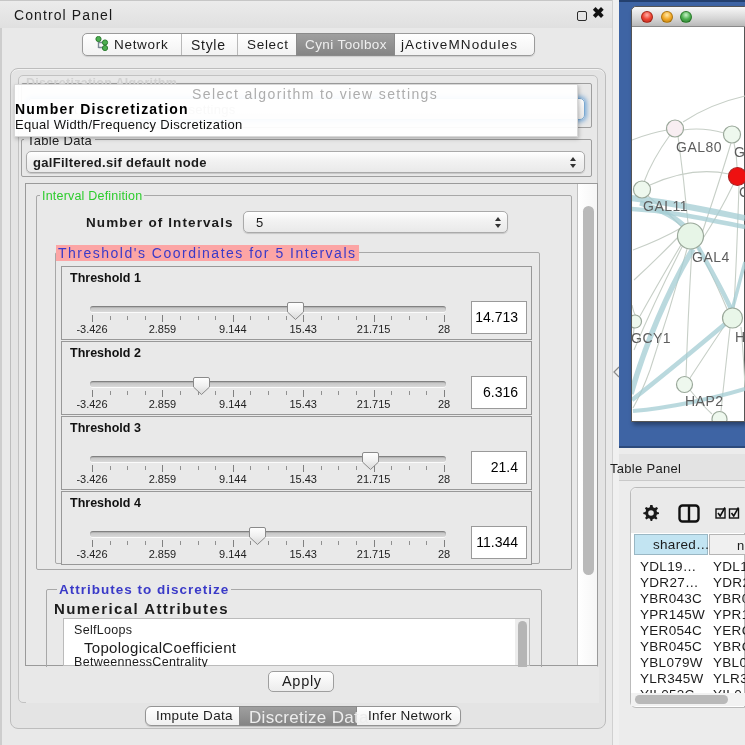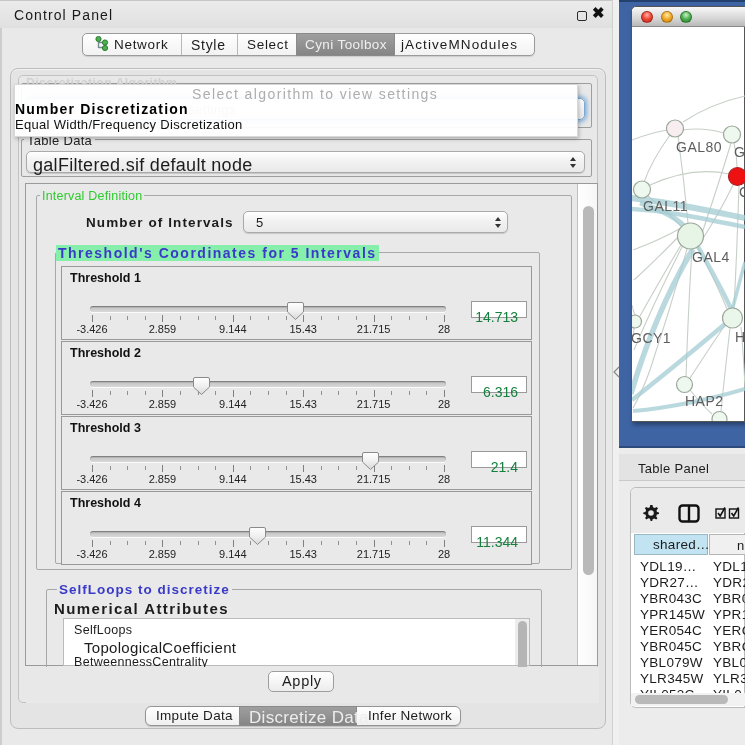--- a/index.html
+++ b/index.html
@@ -11,22 +11,22 @@
 .combo{position:absolute;border:1px solid #aaa;border-radius:5px;
  background:linear-gradient(#ffffff,#f2f2f2 45%,#e9e9e9);box-shadow:0 1px 1px rgba(0,0,0,0.15);}
 .carets{position:absolute;width:0;height:0;border-left:3.5px solid transparent;border-right:3.5px solid transparent;}
 .thpanel{position:absolute;left:61px;width:471px;height:74px;border:1px solid #989898;background:#e9e9e9;}
 .tick-min{position:absolute;left:30px;top:49px;width:354px;height:4px;
  background:repeating-linear-gradient(90deg,#909090 0 1px,transparent 1px 17.6px);}
 .tick-maj{position:absolute;top:48px;width:1px;height:7px;background:#808080;}
 .slider-track{position:absolute;left:28px;top:39px;width:356px;height:6px;border-radius:3px;
  background:linear-gradient(#9d9d9d,#c9c9c9 40%,#d9d9d9);box-shadow:inset 0 1px 1px rgba(0,0,0,0.25),0 1px 0 rgba(255,255,255,0.8);}
 .sl-lab{position:absolute;top:56px;font-size:11px;color:#232323;transform:translateX(-50%);}
-.valbox{position:absolute;left:409px;top:34px;width:56px;height:17px;background:#fff;border:1px solid #9a9a9a;
- font-size:14px;color:#15803d;text-align:right;line-height:31px;padding-right:8px;}
+.valbox{position:absolute;left:409px;top:34px;width:56px;height:33px;background:#fff;border:1px solid #9a9a9a;
+ font-size:14px;color:#000000;text-align:right;line-height:31px;padding-right:8px;}
 .thumb{position:absolute;top:34px;width:19px;height:20px;}
 .thtitle{position:absolute;left:8px;top:4px;font-size:12.5px;font-weight:bold;color:#111;}
 </style>
 </head>
 <body>
 
 <div class="abs" style="left:0;top:0;width:612px;height:745px;background:#e9e9e9;border-left:2px solid #cdcdcd;box-sizing:border-box;"></div>
 <div class="abs" style="left:0;top:0;width:612px;height:28px;background:linear-gradient(#ebebeb,#e0e0e0);border-top:1px solid #c6c6c6;"></div>
 <div class="txt" style="left:14px;top:7px;font-size:14px;color:#1a1a1a;letter-spacing:1.1px;">Control Panel</div>
 
@@ -56,39 +56,39 @@
 
 <div class="groupbox" style="left:21px;top:83px;width:571px;height:45px;"></div>
 <div class="txt" style="left:26px;top:76px;font-size:12.5px;font-weight:bold;color:#d2d2d2;">Discretization Algorithm</div>
 
 <div class="combo" style="left:27px;top:98px;width:558px;height:22px;box-shadow:0 0 4px 2px rgba(110,165,215,0.85);border-color:#7aa8d0;"></div>
 <div class="txt" style="left:40px;top:102px;font-size:13px;color:#888;">Select algorithm to view settings</div>
 
 <div class="groupbox" style="left:21px;top:139px;width:571px;height:38px;"></div>
 <div class="txt" style="left:24px;top:133px;font-size:13px;color:#222;background:#e8e8e8;padding:0 3px;letter-spacing:0.3px;">Table Data</div>
 <div class="combo" style="left:26px;top:151px;width:559px;height:22px;"></div>
-<div class="txt" style="left:33px;top:155px;font-size:18px;">galFiltered.sif default node</div>
+<div class="txt" style="left:33px;top:155px;font-size:13px;font-weight:bold;">galFiltered.sif default node</div>
 <div class="carets" style="left:570px;top:157px;border-bottom:4.5px solid #333;"></div>
 <div class="carets" style="left:570px;top:164px;border-top:4.5px solid #333;"></div>
 
 <div class="abs" style="left:25px;top:183px;width:573px;height:483px;border:1px solid #9a9a9a;background:#e9e9e9;"></div>
 
 <div class="abs" style="left:577px;top:184px;width:20px;height:481px;background:linear-gradient(90deg,#ffffff,#f6f6f6);border-left:1px solid #c0c0c0;"></div>
 <div class="abs" style="left:583px;top:206px;width:11px;height:369px;background:#b9b9b9;border-radius:6px;"></div>
 
 <div class="groupbox" style="left:36px;top:195px;width:536px;height:375px;border-color:#a8a8a8;"></div>
 <div class="txt" style="left:40px;top:189px;font-size:12.5px;color:#2ecc2e;background:#e9e9e9;padding:0 2px;letter-spacing:0.2px;">Interval Definition</div>
 <div class="txt" style="left:86px;top:215px;font-size:13.5px;font-weight:bold;letter-spacing:1.1px;">Number of Intervals</div>
 <div class="combo" style="left:243px;top:211px;width:265px;height:22px;"></div>
 <div class="txt" style="left:256px;top:215px;font-size:13px;">5</div>
 <div class="carets" style="left:495px;top:217px;border-bottom:4.5px solid #333;"></div>
 <div class="carets" style="left:495px;top:224px;border-top:4.5px solid #333;"></div>
 
 <div class="groupbox" style="left:55px;top:252px;width:485px;height:312px;border-color:#a8a8a8;"></div>
-<div class="txt" style="left:56px;top:245px;font-size:14px;font-weight:bold;color:#3a3ac8;background:#86efac;padding:0 2px;letter-spacing:1.5px;">Threshold's Coordinates for 5 Intervals</div>
+<div class="txt" style="left:56px;top:245px;font-size:14px;font-weight:normal;color:#3a3ac8;background:#fca5a5;padding:0 2px;letter-spacing:1.5px;">Threshold's Coordinates for 5 Intervals</div>
 
 <div class="thpanel" style="top:266px;">
  <div class="thtitle">Threshold 1</div>
  <div class="slider-track"></div>
  <div class="tick-min"></div>
  <div class="tick-maj" style="left:30.0px;"></div>
  <div class="sl-lab" style="left:30.0px;">-3.426</div>
  <div class="tick-maj" style="left:100.4px;"></div>
  <div class="sl-lab" style="left:100.4px;">2.859</div>
  <div class="tick-maj" style="left:170.8px;"></div>
@@ -190,21 +190,21 @@
           <stop offset="0" stop-color="#ffffff"></stop>
           <stop offset="0.5" stop-color="#f0f0f0"></stop>
           <stop offset="1" stop-color="#d8d8d8"></stop>
         </linearGradient>
       </defs>
     </svg>
  <div class="valbox">11.344</div>
 </div>
 
 <div class="groupbox" style="left:46px;top:589px;width:496px;height:110px;border-color:#a8a8a8;"></div>
-<div class="txt" style="left:57px;top:582px;font-size:13.5px;font-weight:bold;color:#3a3ac8;background:#e9e9e9;padding:0 2px;letter-spacing:1.0px;">SelfLoops to discretize</div>
+<div class="txt" style="left:57px;top:582px;font-size:13.5px;font-weight:bold;color:#3a3ac8;background:#e9e9e9;padding:0 2px;letter-spacing:1.0px;">Attributes to discretize</div>
 <div class="txt" style="left:54px;top:600px;font-size:15px;font-weight:bold;letter-spacing:1.4px;">Numerical Attributes</div>
 <div class="abs" style="left:63px;top:618px;width:467px;height:48px;background:#fff;border:1px solid #bbb;"></div>
 <div class="txt" style="left:74px;top:623px;font-size:12.5px;">SelfLoops</div>
 <div class="txt" style="left:84px;top:639px;font-size:15px;">TopologicalCoefficient</div>
 <div class="txt" style="left:74px;top:655px;font-size:12.5px;">BetweennessCentrality</div>
 <div class="abs" style="left:515px;top:619px;width:14px;height:46px;background:#ededed;"></div>
 <div class="abs" style="left:518px;top:621px;width:9px;height:60px;background:#b5b5b5;border-radius:5px;"></div>
 
 <div class="abs" style="left:26px;top:667px;width:573px;height:36px;background:#e8e8e8;"></div>
 
@@ -293,21 +293,21 @@
 </g>
 
 </svg>
 
 <svg class="abs" style="left:613px;top:366px;" width="7" height="12" viewBox="0 0 7 12">
     <path d="M6,1 L1,6 L6,11" fill="none" stroke="#8a8a8a" stroke-width="1.2"></path>
   </svg>
 
 <div class="abs" style="left:619px;top:450px;width:126px;height:295px;background:#ececec;"></div>
 <div class="abs" style="left:619px;top:454px;width:126px;height:27px;background:#e3e3e3;border-bottom:1px solid #c9c9c9;"></div>
-<div class="txt" style="left:638px;top:461px;font-size:13px;">Table Panel</div>
+<div class="txt" style="left:610px;top:461px;font-size:13px;">Table Panel</div>
 
 <div class="abs" style="left:630px;top:487px;width:115px;height:221px;background:#fff;border:1px solid #bbb;border-radius:6px 0 0 6px;"></div>
 <div class="abs" style="left:631px;top:488px;width:114px;height:45px;background:#eaeaea;border-radius:6px 0 0 0;"></div>
 
 <div class="abs" style="left:634px;top:534px;width:74px;height:21px;background:#c2e4f2;border:1px solid #9ab7c4;"></div>
 <div class="abs" style="left:709px;top:534px;width:36px;height:21px;background:#f0f0f0;border:1px solid #b5b5b5;border-right:none;"></div>
 <div class="txt" style="left:653px;top:537px;font-size:13.5px;">shared…</div>
 <div class="txt" style="left:737px;top:538px;font-size:13px;">n</div>
 <div class="txt" style="left:640px;top:559px;font-size:13.5px;">YDL19…</div>
 <div class="txt" style="left:713px;top:559px;font-size:13.5px;">YDL1</div>

